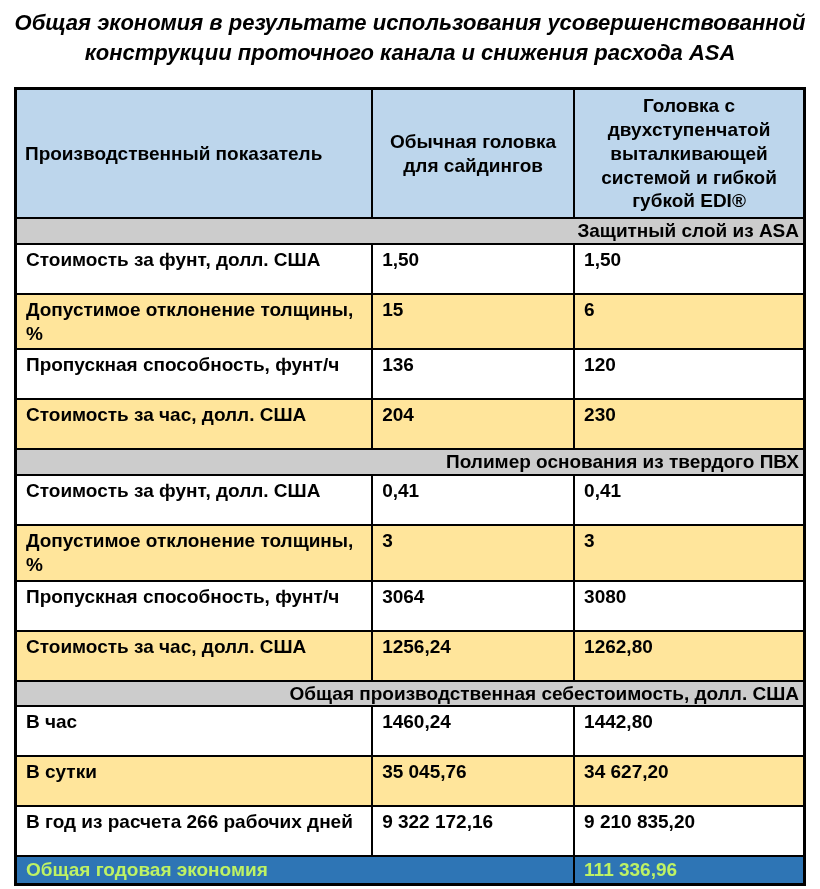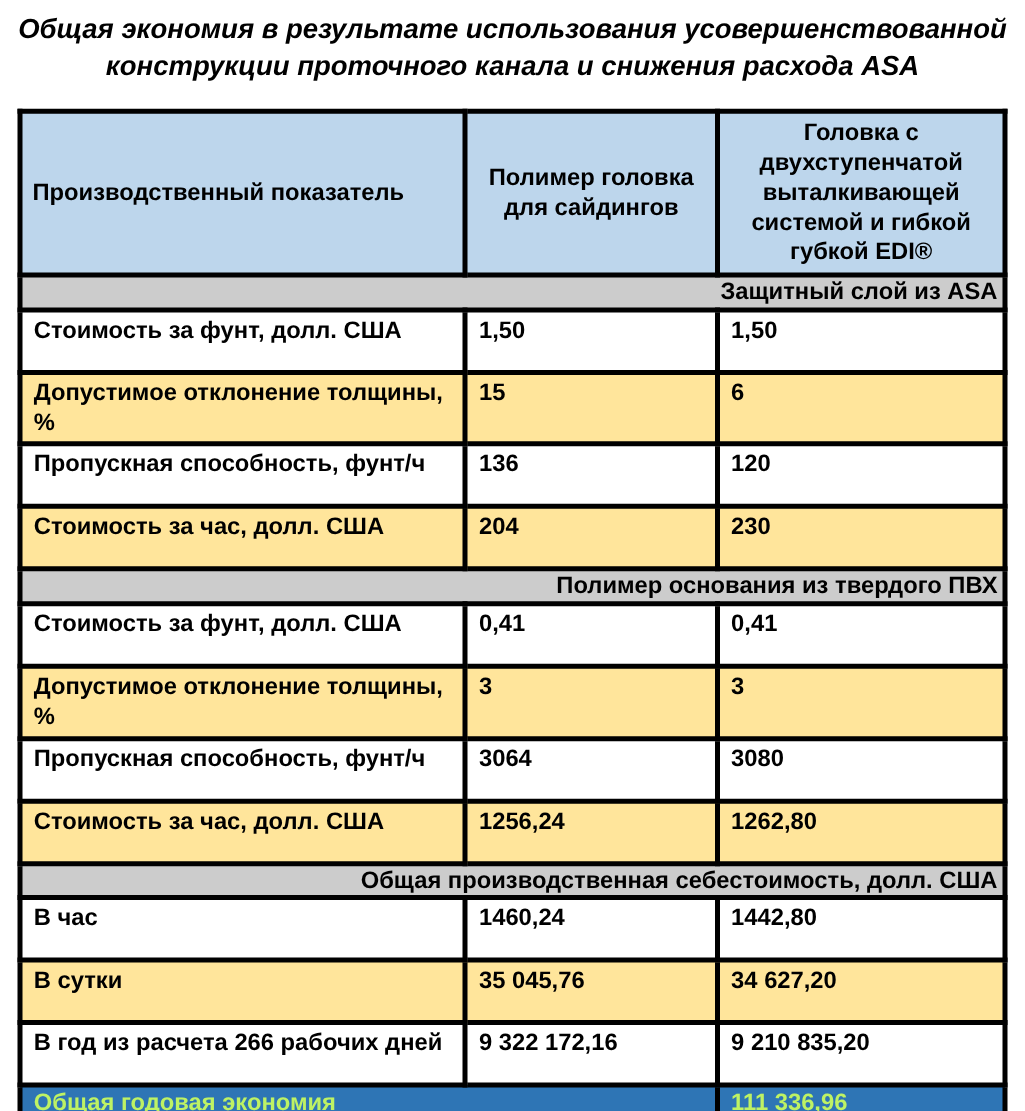--- a/index.html
+++ b/index.html
@@ -25,21 +25,21 @@
     line-height: 1.35;
     font-style: italic;
   }
   table.savings {
     width: 792px;
     margin: 20px auto 0 auto;
     border-collapse: collapse;
     table-layout: fixed;
   }
   table.savings td, table.savings th {
-    border: 4px solid #000000;
+    border: 2px solid #000000;
     font-size: 19px;
     font-weight: bold;
     color: #000000;
     line-height: 1.25;
   }
   table.savings { border: 3px solid #000000; }
   thead th {
     background: #BDD6EC;
     height: 115px;
     vertical-align: middle;
@@ -90,21 +90,21 @@
 
   <table class="savings">
     <colgroup>
       <col style="width:45.2%">
       <col style="width:25.6%">
       <col style="width:29.2%">
     </colgroup>
     <thead>
       <tr>
         <th class="first">Производственный показатель</th>
-        <th>Полимер головка для сайдингов</th>
+        <th>Обычная головка для сайдингов</th>
         <th>Головка с двухступенчатой выталкивающей системой и гибкой губкой EDI®</th>
       </tr>
     </thead>
     <tbody>
 
       <tr class="section-row">
         <td colspan="3">Защитный слой из ASA</td>
       </tr>
       <tr class="data-row">
         <td>Стоимость за фунт, долл. США</td>

